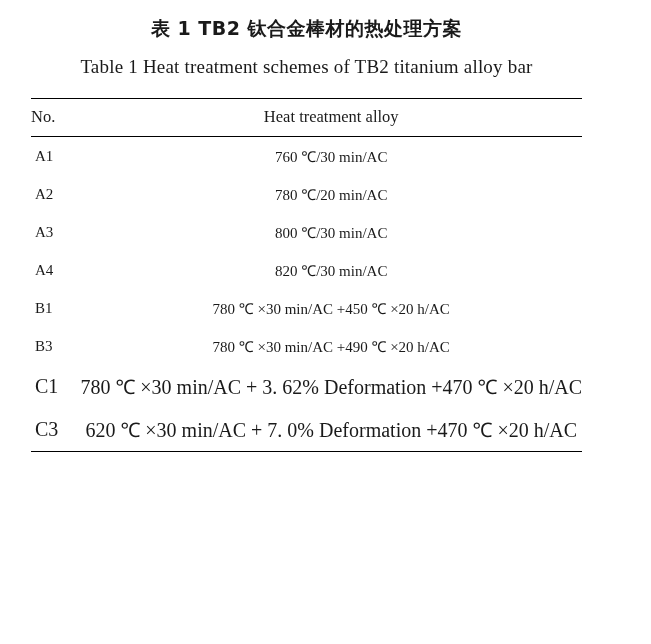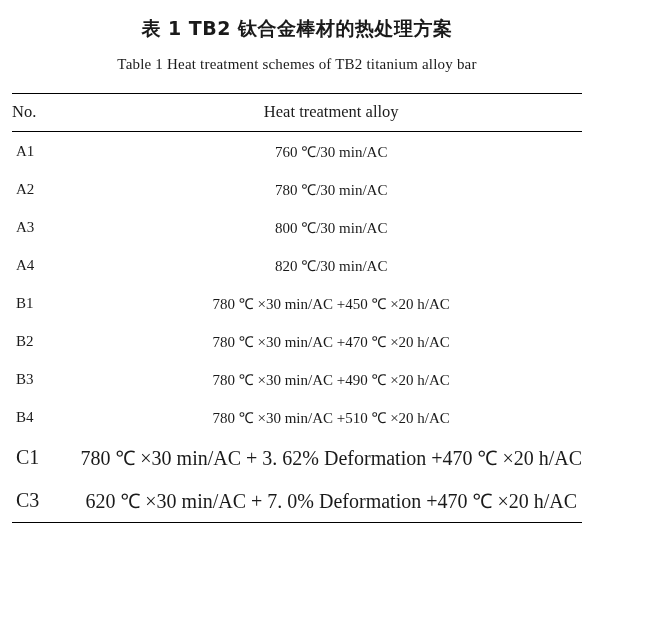--- a/index.html
+++ b/index.html
@@ -11,35 +11,35 @@
     width: 651px;
     height: 644px;
     font-family: "Liberation Serif", serif;
     color: #1a1a1a;
     overflow: hidden;
   }
   .page {
     width: 600px;
     height: 644px;
     box-sizing: border-box;
-    padding: 10px 18px 0 12px;
+    padding: 10px 18px 0 31px;
     position: relative;
   }
   .title-cn {
     text-align: center;
     font-size: 19px;
     font-weight: bold;
     letter-spacing: 0.5px;
     margin-top: 6px;
     margin-bottom: 14px;
     font-family: "DejaVu Sans", "Liberation Sans", sans-serif;
   }
   .title-en {
     text-align: center;
-    font-size: 15px;
+    font-size: 19px;
     margin-bottom: 16px;
     letter-spacing: 0.2px;
   }
   table.tbl {
     width: 100%;
     border-collapse: collapse;
     font-size: 16px;
     margin-top: 20px;
   }
   table.tbl thead th {
@@ -96,45 +96,37 @@
         <th class="col-scheme">Heat treatment alloy</th>
       </tr>
     </thead>
     <tbody>
       <tr>
         <td class="cell-no">A1</td>
         <td class="cell-scheme">760 ℃/30 min/AC</td>
       </tr>
       <tr>
         <td class="cell-no">A2</td>
-        <td class="cell-scheme">780 ℃/30 min/AC</td>
+        <td class="cell-scheme">780 ℃/20 min/AC</td>
       </tr>
       <tr>
         <td class="cell-no">A3</td>
         <td class="cell-scheme">800 ℃/30 min/AC</td>
       </tr>
       <tr>
         <td class="cell-no">A4</td>
         <td class="cell-scheme">820 ℃/30 min/AC</td>
       </tr>
       <tr>
         <td class="cell-no">B1</td>
         <td class="cell-scheme">780 ℃ ×30 min/AC +450 ℃ ×20 h/AC</td>
       </tr>
       <tr>
-        <td class="cell-no">B2</td>
-        <td class="cell-scheme">780 ℃ ×30 min/AC +470 ℃ ×20 h/AC</td>
-      </tr>
-      <tr>
         <td class="cell-no">B3</td>
         <td class="cell-scheme">780 ℃ ×30 min/AC +490 ℃ ×20 h/AC</td>
-      </tr>
-      <tr>
-        <td class="cell-no">B4</td>
-        <td class="cell-scheme">780 ℃ ×30 min/AC +510 ℃ ×20 h/AC</td>
       </tr>
       <tr class="tight">
         <td class="cell-no">C1</td>
         <td class="cell-scheme">780 ℃ ×30 min/AC + 3. 62% Deformation +470 ℃ ×20 h/AC</td>
       </tr>
       <tr class="tight">
         <td class="cell-no">C3</td>
         <td class="cell-scheme">620 ℃ ×30 min/AC + 7. 0% Deformation +470 ℃ ×20 h/AC</td>
       </tr>
     </tbody>

